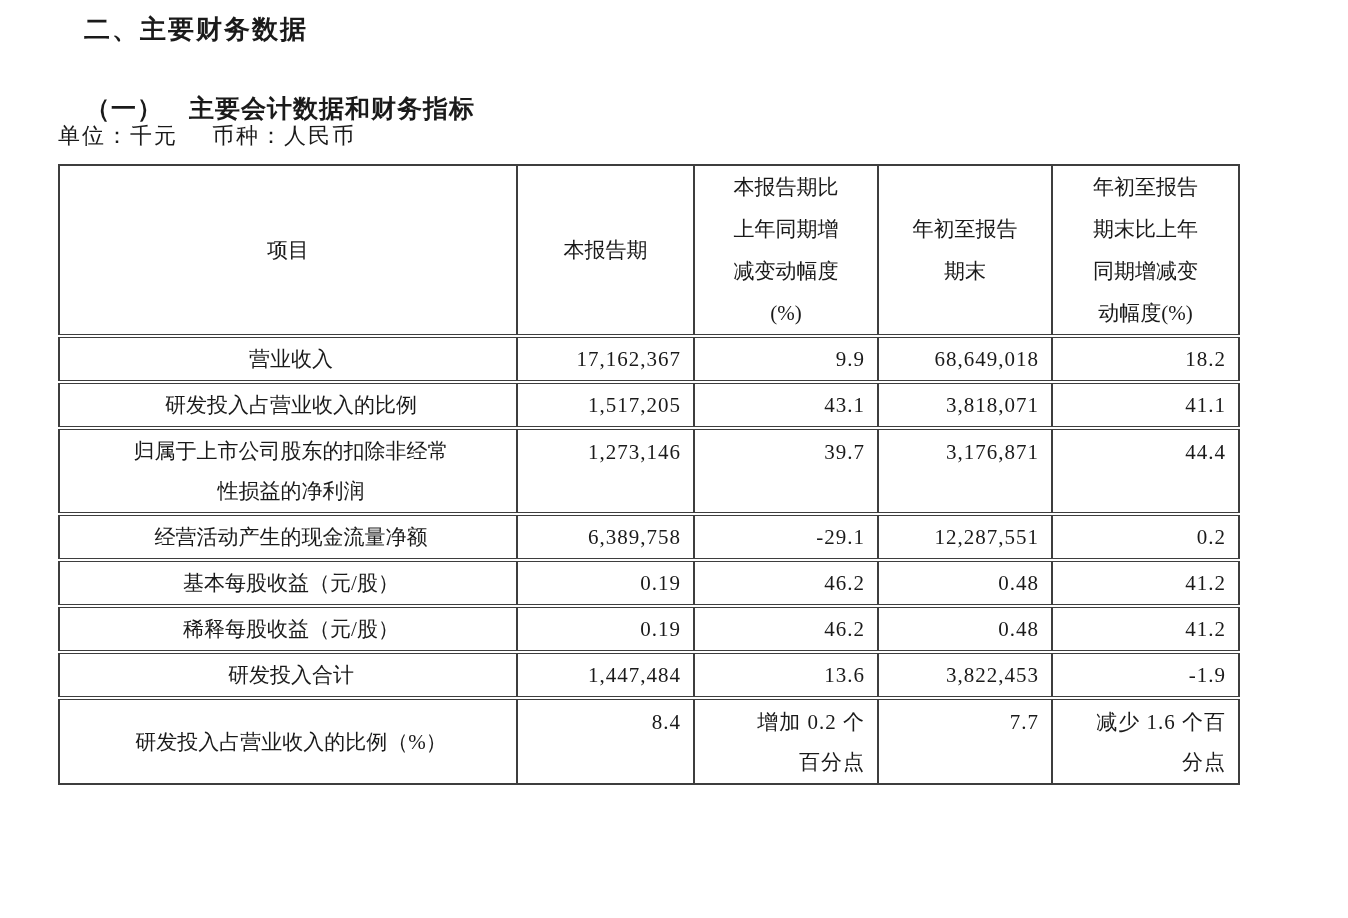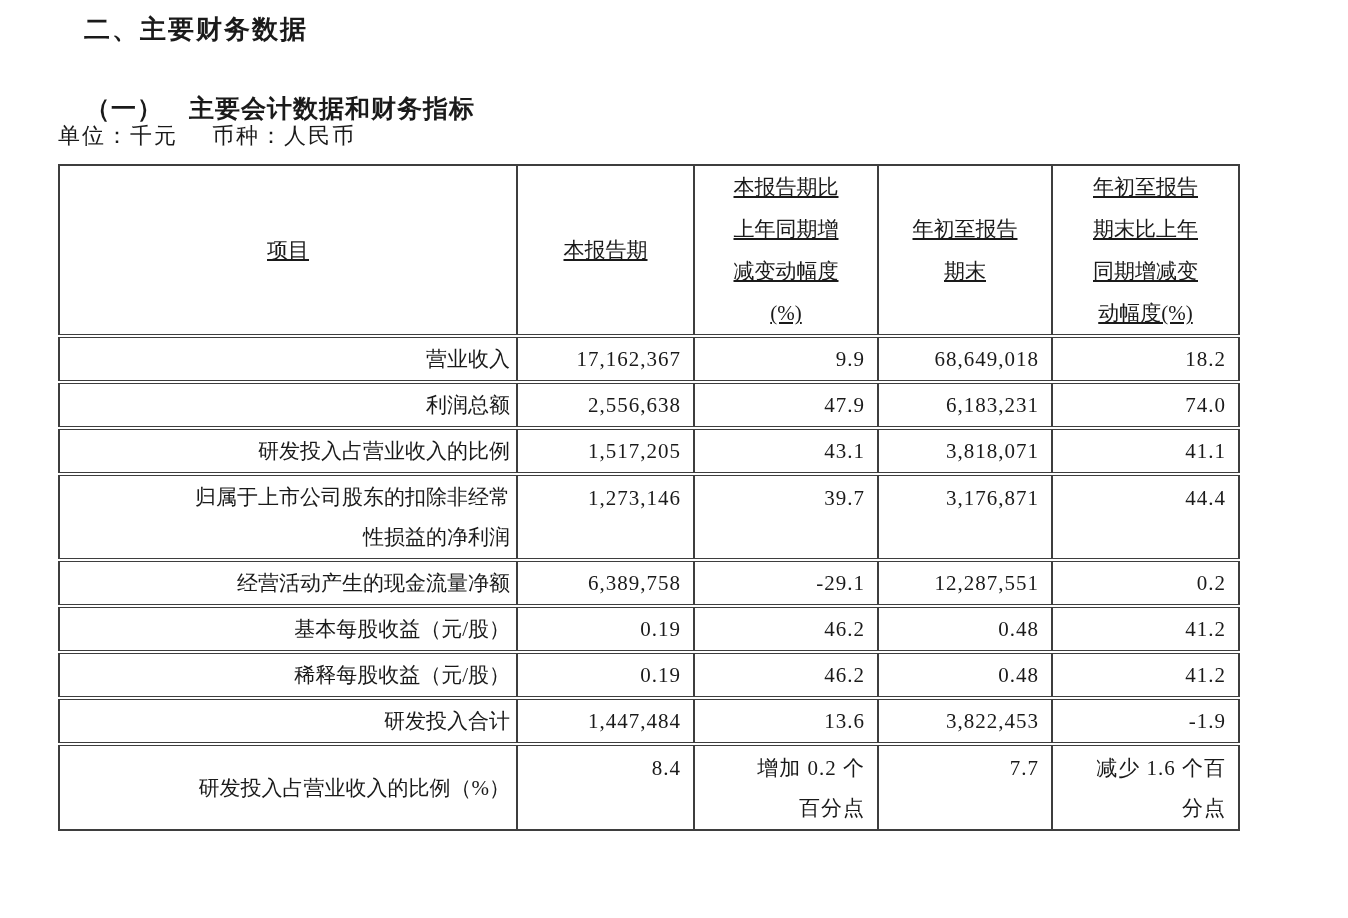--- a/index.html
+++ b/index.html
@@ -33,24 +33,24 @@
   .fin th, .fin td {
     border: 2px solid #3e3e3e;
     white-space: pre-line;
     font-size: 21px;
     overflow: hidden;
   }
   .fin tbody td { border-top: 4px double #3e3e3e; }
   .fin thead tr { height: 166px; }
   .fin th {
     font-weight: normal; text-align: center; vertical-align: middle;
-    line-height: 42px; padding: 0 2px; text-decoration: underline;
+    line-height: 42px; padding: 0 2px;
   }
   .fin td { line-height: 40px; vertical-align: middle; }
-  .fin td.label { text-align: right; padding-left: 12px; padding-right: 6px; }
+  .fin td.label { text-align: center; padding-left: 12px; padding-right: 6px; }
   .fin td.num   { text-align: right; padding-right: 12px; letter-spacing: 1px; }
   .fin tr.h1 { height: 42px; }
   .fin tr.h2 { height: 82px; }
   .fin tr.h3 { height: 86px; }
   .fin td.va-top { vertical-align: top; padding-top: 2px; padding-left: 36px; }
 </style>
 </head>
 <body>
 
 <div>
@@ -87,27 +87,20 @@
 动幅度(%)</th>
       </tr>
     </thead>
     <tbody>
       <tr class="h1">
         <td class="label">营业收入</td>
         <td class="num">17,162,367</td>
         <td class="num">9.9</td>
         <td class="num">68,649,018</td>
         <td class="num">18.2</td>
-      </tr>
-      <tr class="h1">
-        <td class="label">利润总额</td>
-        <td class="num">2,556,638</td>
-        <td class="num">47.9</td>
-        <td class="num">6,183,231</td>
-        <td class="num">74.0</td>
       </tr>
       <tr class="h1">
         <td class="label">研发投入占营业收入的比例</td>
         <td class="num">1,517,205</td>
         <td class="num">43.1</td>
         <td class="num">3,818,071</td>
         <td class="num">41.1</td>
       </tr>
       <tr class="h2">
         <td class="label">归属于上市公司股东的扣除非经常

